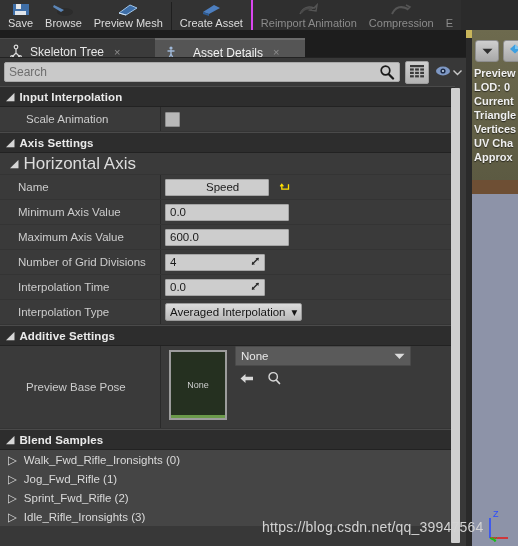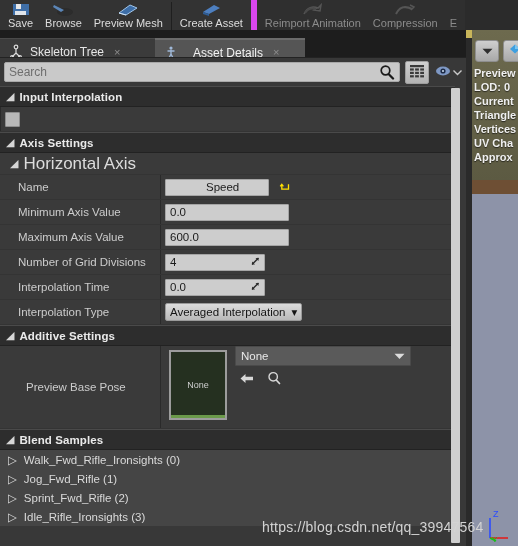--- a/index.html
+++ b/index.html
@@ -13,21 +13,21 @@
   .app{position:relative;width:518px;height:546px;overflow:hidden;}
 
   
   .toolbar{
     position:absolute;left:0;top:0;width:518px;height:30px;
     background:#2b2b2b;
     border-bottom:1px solid #1a1a1a;
     display:flex;align-items:flex-end;
   }
   .tb-group{display:flex;align-items:flex-end;height:30px;
-    background:#333333;border-right:6px solid #d946ef;padding:0 2px;}
+    background:#333333;border-right:2px solid #d946ef;padding:0 2px;}
   .tb-group.g2{background:#2f2f2f;border-right:none;}
   .tb-btn{
     display:flex;flex-direction:column;align-items:center;justify-content:flex-end;
     height:30px;padding:0 6px 1px 6px;cursor:default;
   }
   .tb-btn .ico{height:15px;display:flex;align-items:flex-end;justify-content:center;margin-bottom:1px;}
   .tb-btn .lbl{font-size:11px;color:#dedede;line-height:11px;white-space:nowrap;}
   .tb-btn.dis .lbl{color:#8b8b8b;}
   .tb-sep{width:1px;height:28px;background:#1f1f1f;margin:0 2px;align-self:flex-end;}
 
@@ -339,20 +339,21 @@
     </div>
 
     <div class="scrollview">
       <div class="contentcol">
 
         <div class="cat">
           <span class="arrow">◢</span>
           <span class="ctext">Input Interpolation</span>
         </div>
         <div class="prow">
+          <div class="plabel">Scale Animation</div>
           <div class="pval">
             <span class="chk"></span>
           </div>
         </div>
 
         <div class="cat">
           <span class="arrow">◢</span>
           <span class="ctext">Axis Settings</span>
         </div>
 

